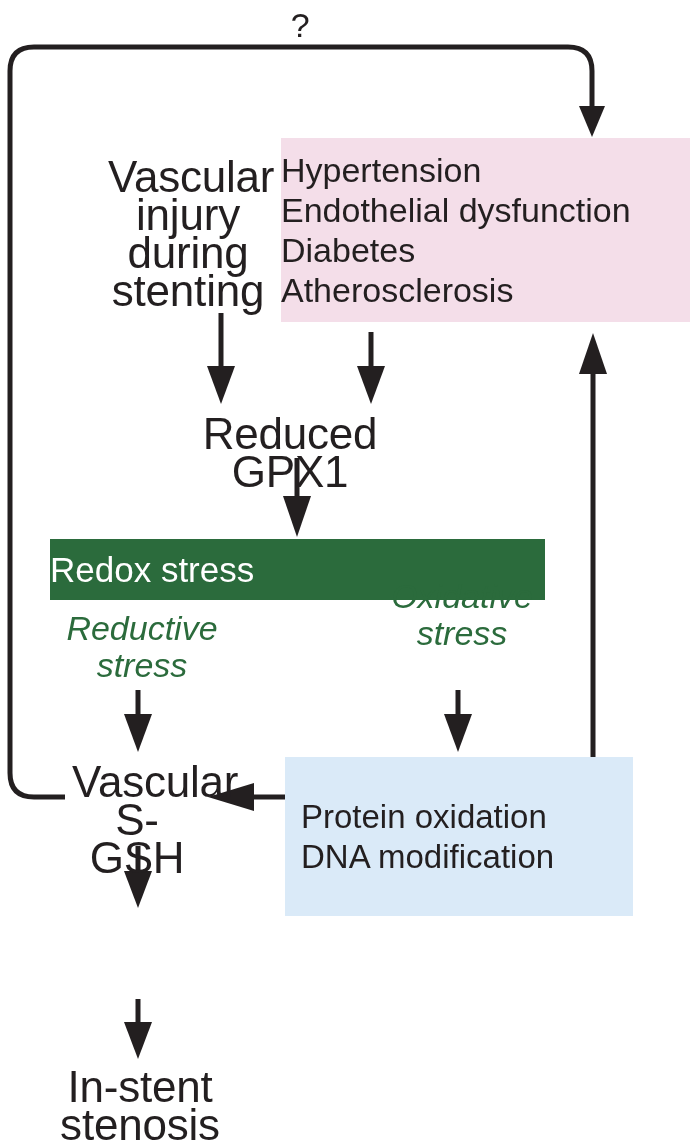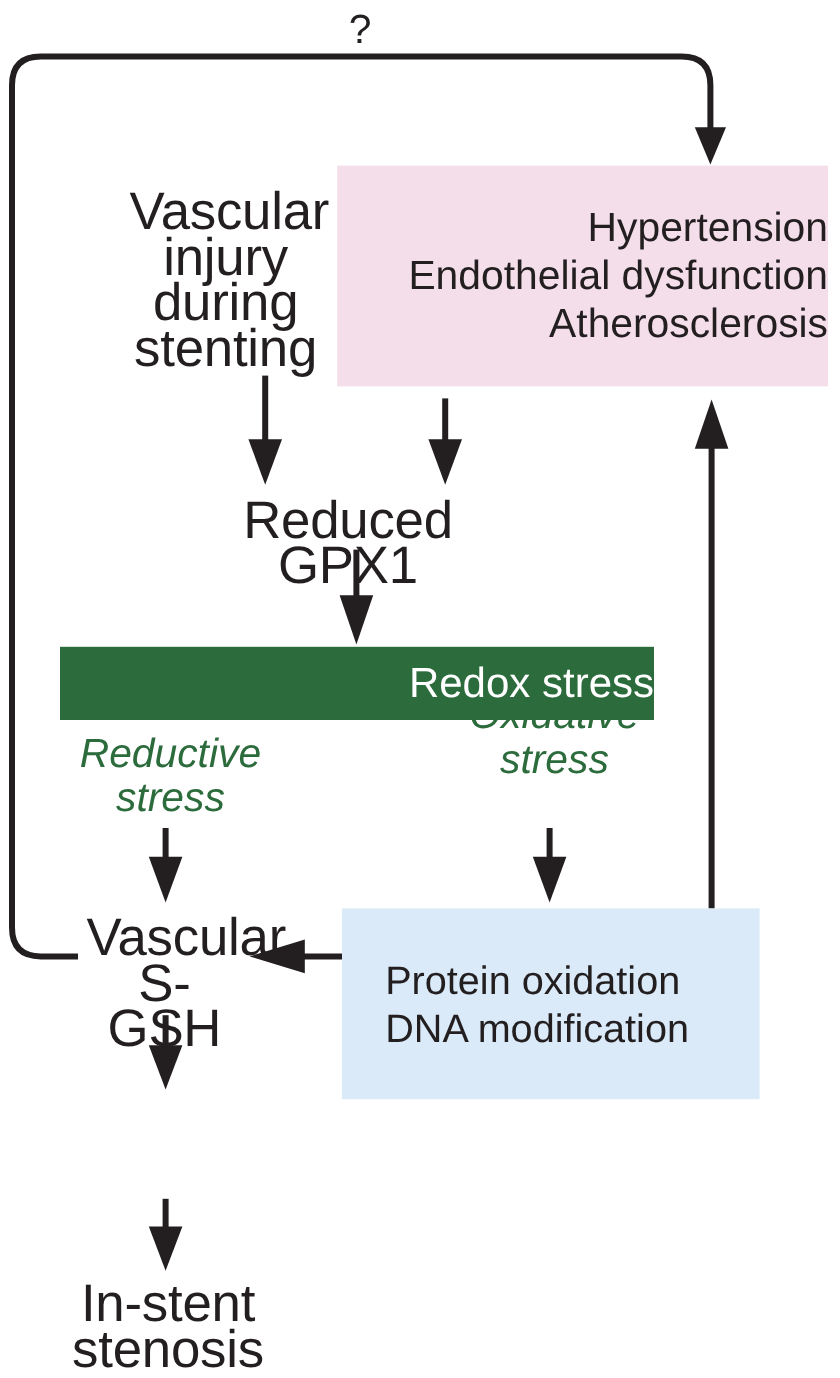--- a/index.html
+++ b/index.html
@@ -22,21 +22,21 @@
     left: 0;
     top: 0;
     width: 700px;
     height: 1148px;
   }
   .node-box {
     position: absolute;
     box-sizing: border-box;
     display: flex;
     flex-direction: column;
-    align-items: flex-end;
+    align-items: flex-start;
     justify-content: center;
   }
   .plain-label {
     position: absolute;
     text-align: center;
     color: #231f20;
     font-size: 44px;
     line-height: 38px;
     letter-spacing: -0.2px;
     white-space: pre-line;
@@ -84,21 +84,21 @@
   }
 
   
   #oxidative-damage-box {
     left: 285px;
     top: 757px;
     width: 348px;
     height: 159px;
     background: #daeaf8;
     align-items: flex-start;
-    padding-left: 36px;
+    padding-left: 16px;
   }
   #oxidative-damage-box .line {
     font-size: 33px;
     line-height: 40px;
     color: #231f20;
     text-align: left;
     white-space: nowrap;
   }
 
   
@@ -211,20 +211,21 @@
   <div class="plain-label" id="question-mark-label">?</div>
 
   <div class="plain-label" id="vascular-injury-label">Vascular
 injury
 during
 stenting</div>
 
   <div class="node-box" id="risk-factor-box">
     <div class="line">Hypertension</div>
     <div class="line">Endothelial dysfunction</div>
+    <div class="line">Diabetes</div>
     <div class="line">Atherosclerosis</div>
   </div>
 
   <div class="plain-label" id="reduced-gpx1-label">Reduced GPX1</div>
 
   <div class="node-box" id="redox-stress-bar">
     <div class="line">Redox stress</div>
   </div>
 
   <div class="green-label" id="reductive-stress-label">Reductive

